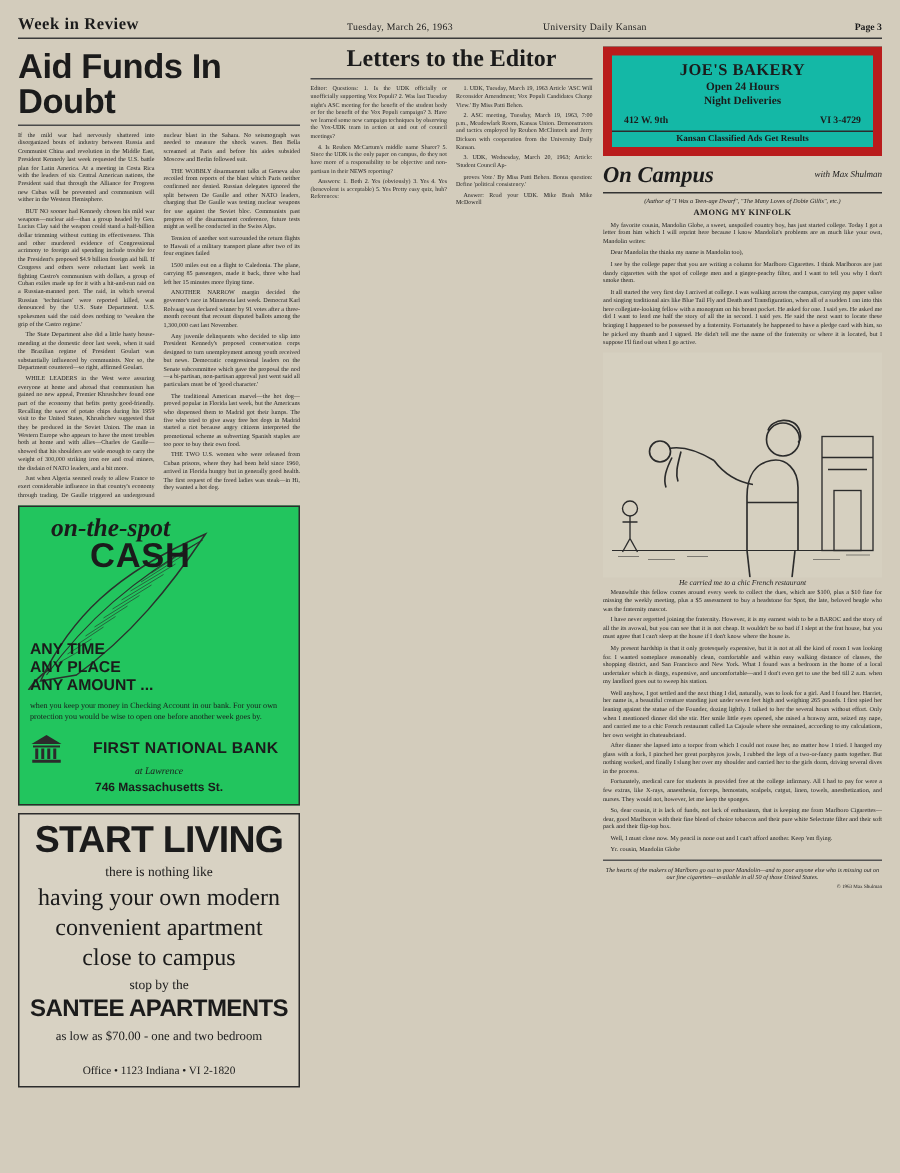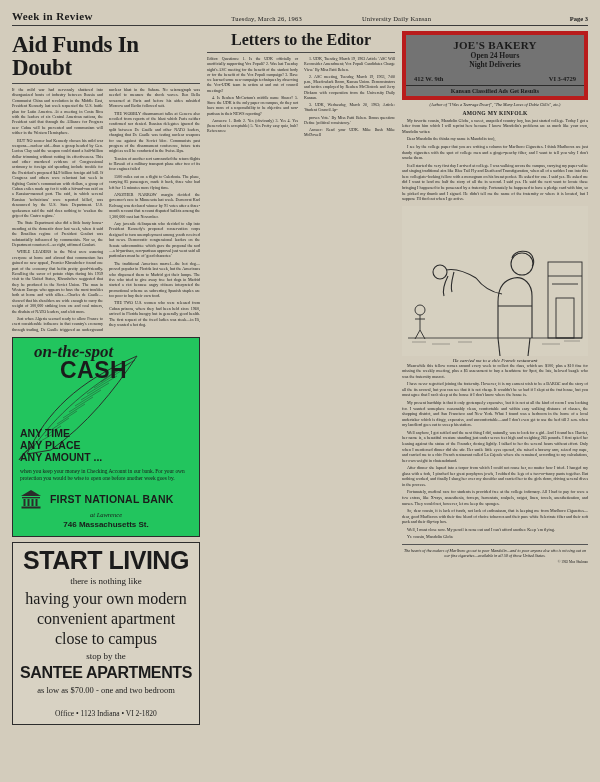--- a/index.html
+++ b/index.html
@@ -34,21 +34,21 @@
     gap:7px;
     margin-top:5px;
     height:735px;
   }
   .col{width:188px;position:relative;}
   .col.c1{width:190px;}
   .col.c2{width:190px;}
   .col.c3{width:186px;}
 
   h1.headline{
-    font-family:Liberation Serif, serif;
+    font-family:Liberation Sans, sans-serif;
     font-size:23px;font-weight:bold;
     margin:2px 0 4px 0;line-height:1;
     letter-spacing:-.3px;
   }
   h2.sechead{
     font-family:"Liberation Serif",serif;
     font-size:16px;font-weight:bold;text-align:center;
     margin:0 0 3px 0;
   }
   .rule{border-top:1px solid #4a4a4a;margin:3px 0;}
@@ -61,21 +61,21 @@
     hyphens:auto;
   }
   .body-text p{margin:0 0 2px 0;text-indent:5px;}
   .body-text p.first{text-indent:0;}
   .two-col{column-count:2;}
 
   
   .letters .body-text{font-size:4.0px;}
 
   
-  .ad-box{border:4px solid #b91c1c;background:#737373;}
+  .ad-box{border:6px solid #b91c1c;background:#14b8a6;}
   .bakery{
     text-align:center;padding:4px 2px 5px;
   }
   .bakery .name{font-weight:bold;font-size:11px;letter-spacing:.3px;}
   .bakery .line{font-size:7.5px;font-weight:bold;line-height:1.25;}
   .bakery-row{display:flex;justify-content:space-between;font-size:6.5px;font-weight:bold;padding:0 8px;}
   .classified{
     text-align:center;font-size:6px;font-weight:bold;border-top:1px solid #2c2c2c;
     padding:2px 0;margin-top:3px;
   }
@@ -117,21 +117,21 @@
   .bank-ad .cash{
     font-family:"Liberation Sans",sans-serif;
     font-weight:bold;font-size:23px;letter-spacing:.5px;margin-left:40px;line-height:.95;
   }
   .any{
     font-family:"Liberation Sans",sans-serif;
     font-weight:bold;font-size:10.5px;line-height:1.12;margin-top:4px;
   }
   .bank-copy{font-size:5.4px;line-height:1.3;margin-top:5px;}
   .bank-name{
-    display:flex;align-items:center;gap:8px;margin-top:6px;
+    display:flex;align-items:center;gap:20px;margin-top:6px;
   }
   .bank-name .txt{font-family:"Liberation Sans",sans-serif;font-weight:bold;font-size:10.5px;letter-spacing:.2px;}
   .bank-sub{font-size:6.5px;font-style:italic;text-align:center;margin-top:1px;}
   .bank-addr{font-family:"Liberation Sans",sans-serif;font-weight:bold;font-size:8px;text-align:center;margin-top:2px;}
 
   
   .santee{
     border:1px solid #2c2c2c;background:#d8d2c3;
     margin-top:5px;padding:5px 6px 6px;text-align:center;
   }
@@ -298,20 +298,24 @@
           <div class="line">Open 24 Hours</div>
           <div class="line">Night Deliveries</div>
         </div>
         <div class="bakery-row">
           <span>412 W. 9th</span>
           <span>VI 3-4729</span>
         </div>
         <div class="classified">Kansan Classified Ads Get Results</div>
       </div>
 
+      <div class="oncampus-head">
+        <div class="oc-title">On Campus</div>
+        <div class="oc-by">with Max Shulman</div>
+      </div>
       <div class="oc-auth">(Author of "I Was a Teen-age Dwarf", "The Many Loves of Dobie Gillis", etc.)</div>
       <div class="oc-kinfolk">AMONG MY KINFOLK</div>
 
       <div class="oc-text">
         <p class="first">My favorite cousin, Mandolin Globe, a sweet, unspoiled country boy, has just started college. Today I got a letter from him which I will reprint here because I know Mandolin's problems are as much like your own, Mandolin writes:</p>
         <p>Dear Mandolin the thinks my name is Mandolin too),</p>
         <p>I see by the college paper that you are writing a column for Marlboro Cigarettes. I think Marlboros are just dandy cigarettes with the spot of college men and a ginger-peachy filter, and I want to tell you why I don't smoke them.</p>
         <p>It all started the very first day I arrived at college. I was walking across the campus, carrying my paper valise and singing traditional airs like Blue Tail Fly and Death and Transfiguration, when all of a sudden I ran into this here collegiate-looking fellow with a monogram on his breast pocket. He asked for one. I said yes. He asked me did I want to lend me half the story of all the in second. I said yes. He said the next want to locate these bringing I happened to be possessed by a fraternity. Fortunately he happened to have a pledge card with him, so he picked my thumb and I signed. He didn't tell me the name of the fraternity or where it is located, but I suppose I'll find out when I go active.</p>
       </div>
 

